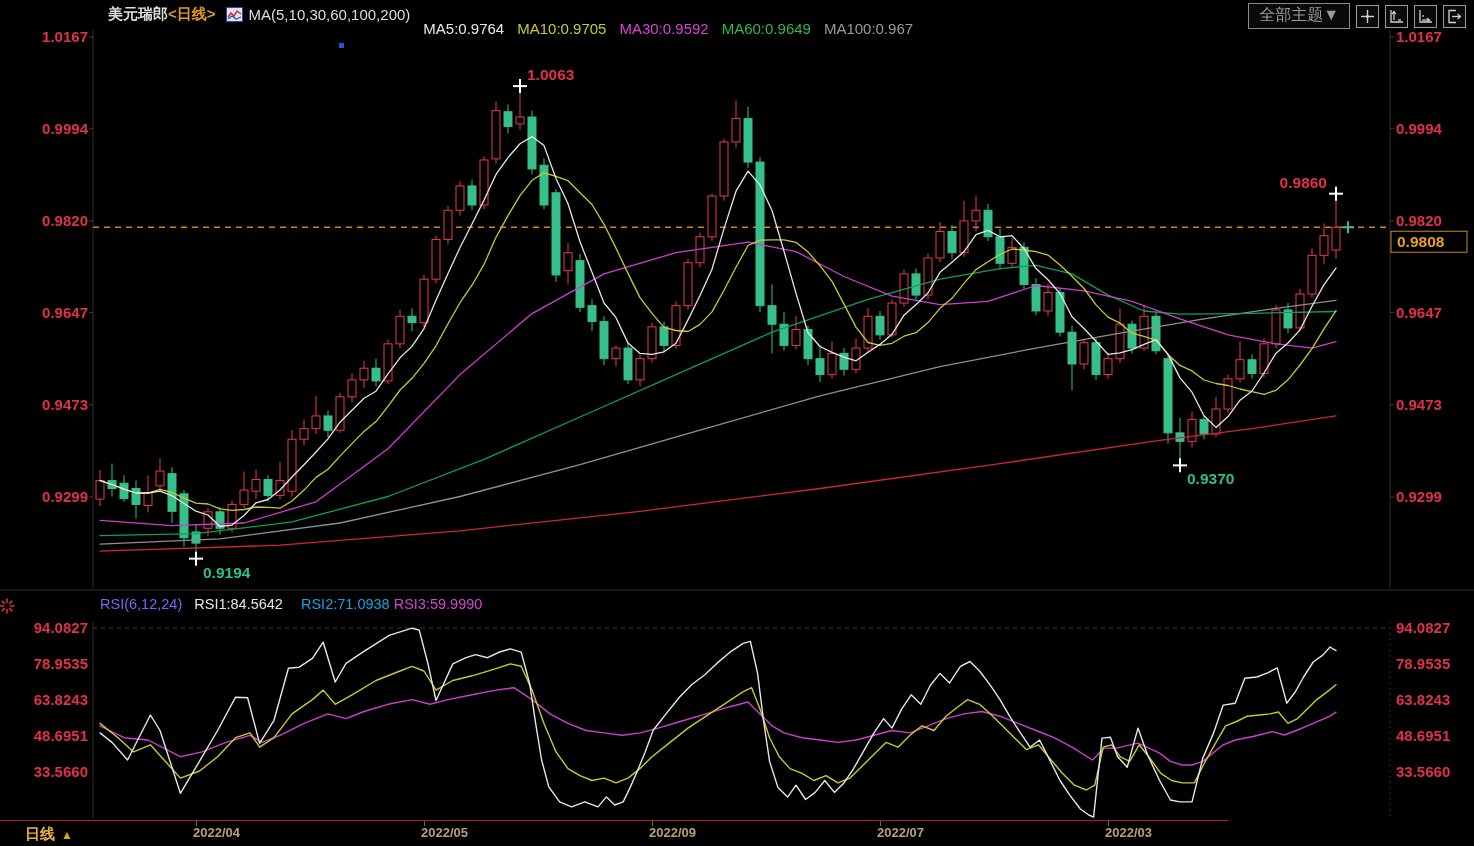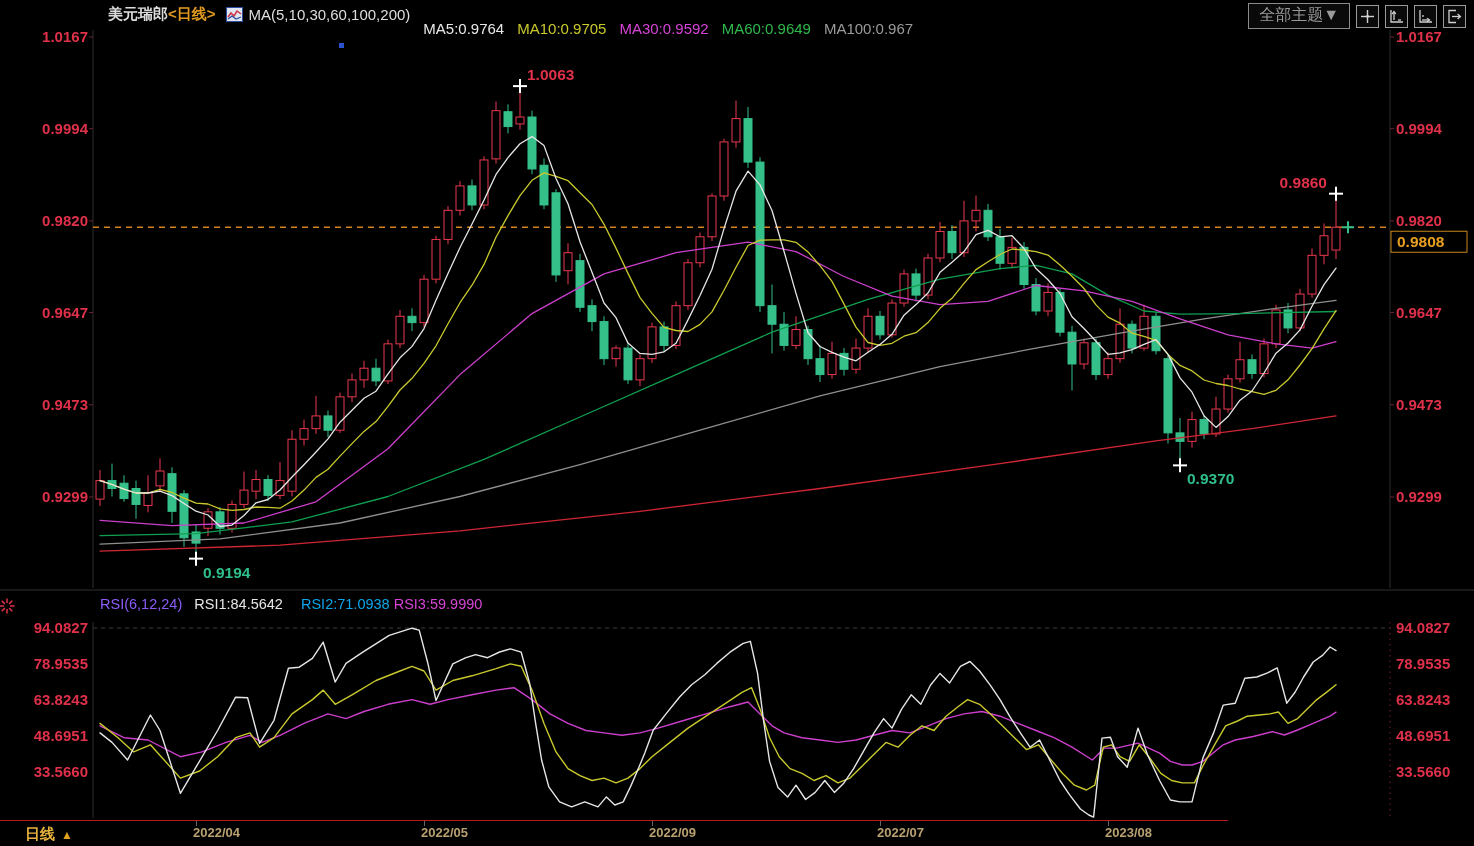--- a/index.html
+++ b/index.html
@@ -403,15 +403,15 @@
     <span class="pl"><span>日线</span><span class="pa">▲</span></span>
     <span class="mtick" style="left:196px"></span>
     <span class="mtick" style="left:424px"></span>
     <span class="mtick" style="left:652px"></span>
     <span class="mtick" style="left:880px"></span>
     <span class="mtick" style="left:1108px"></span>
     <span class="mlab" style="left:193px">2022/04</span>
     <span class="mlab" style="left:421px">2022/05</span>
     <span class="mlab" style="left:649px">2022/09</span>
     <span class="mlab" style="left:877px">2022/07</span>
-    <span class="mlab" style="left:1105px">2023/08</span>
+    <span class="mlab" style="left:1105px">2022/03</span>
   </div>
 </div>
 
 </body></html>

